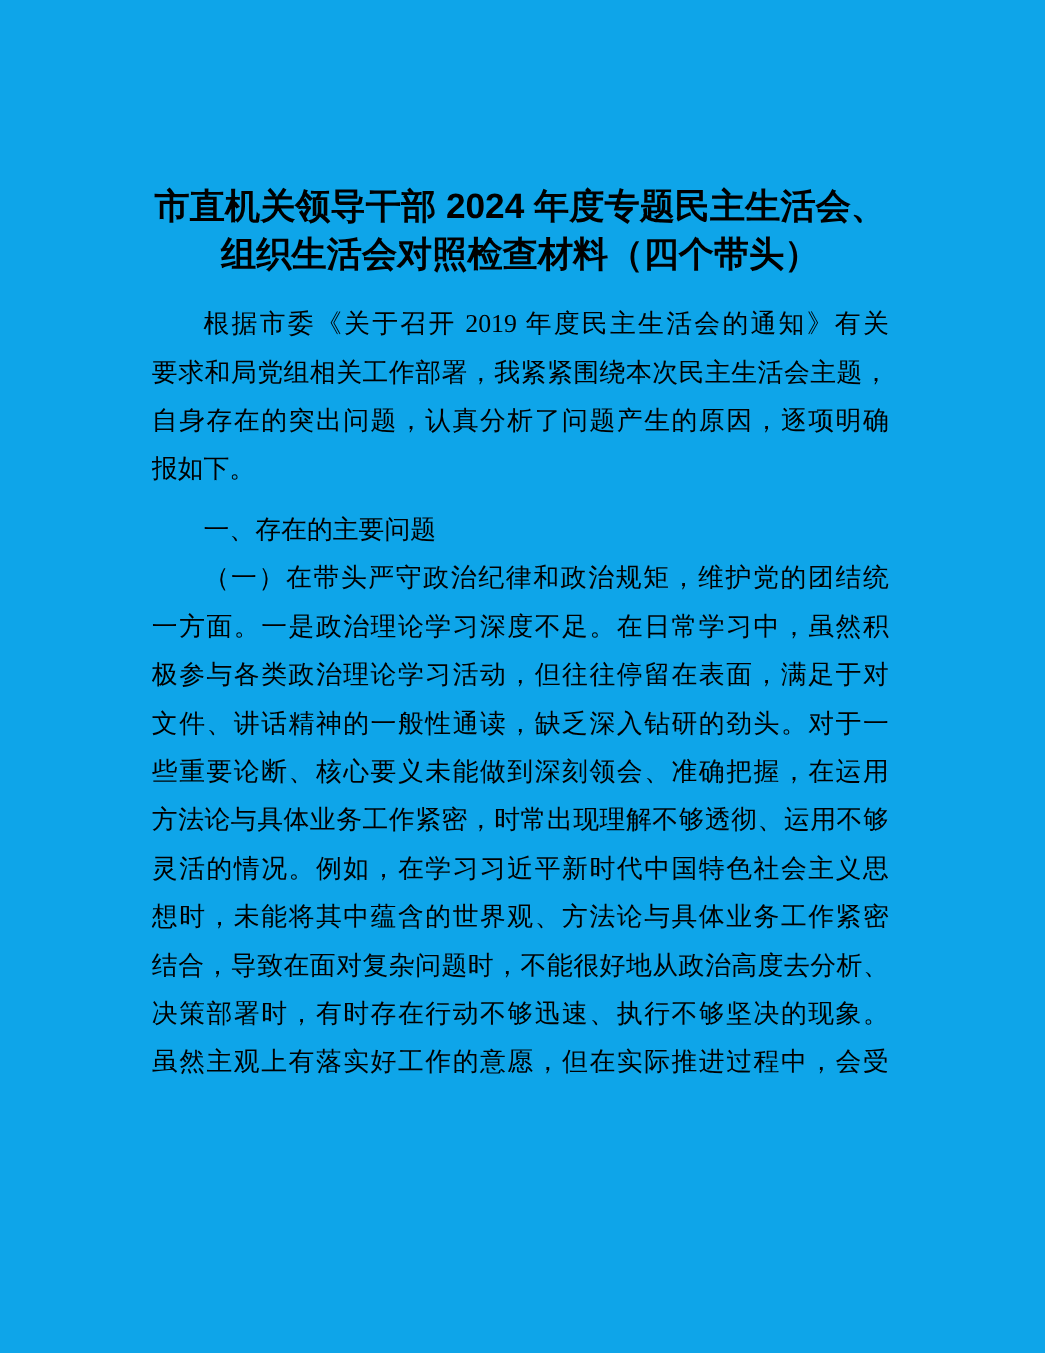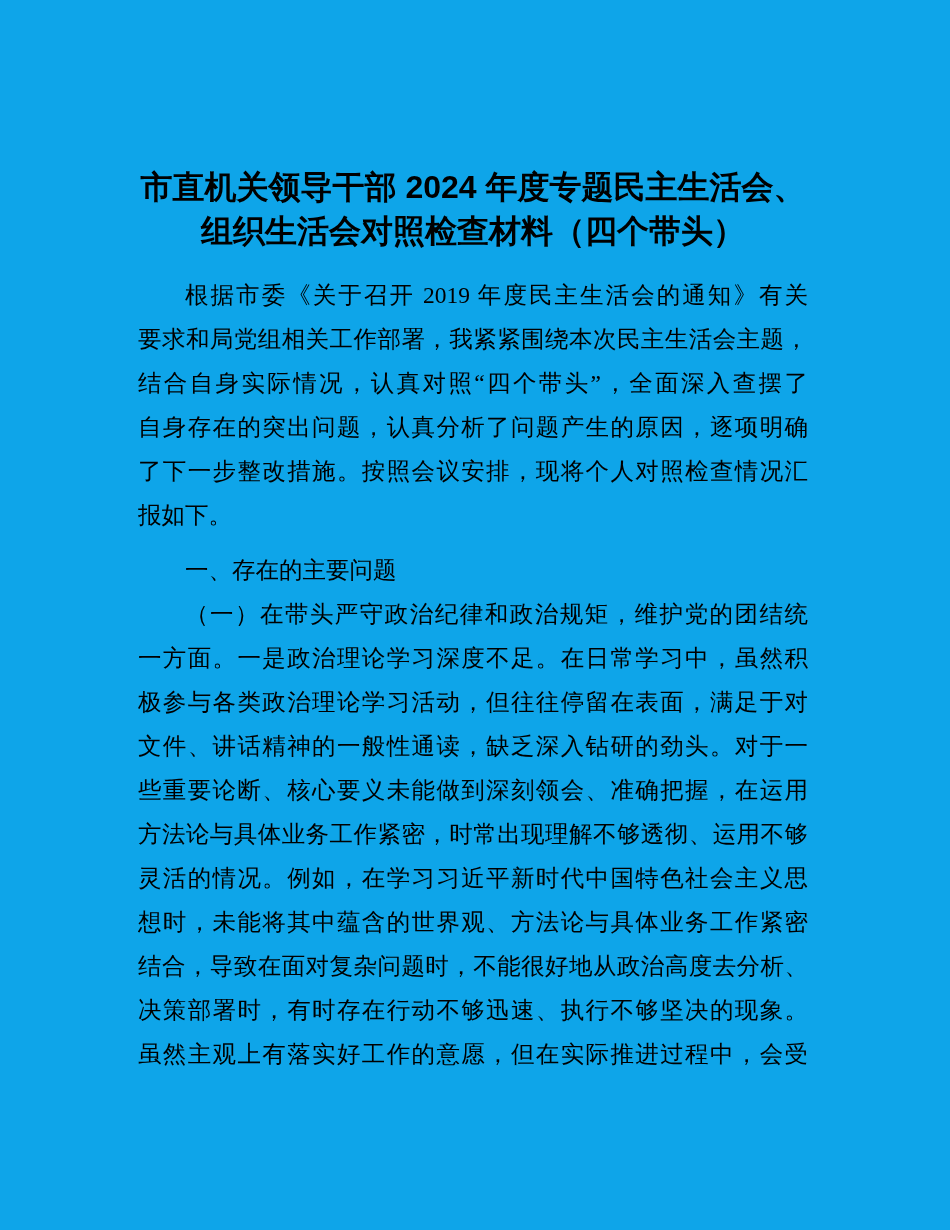--- a/index.html
+++ b/index.html
@@ -67,23 +67,21 @@
   <div class="content">
 
     <div class="doc-title">
       <div class="title-line">市直机关领导干部 2024 年度专题民主生活会、</div>
       <div class="title-line">组织生活会对照检查材料（四个带头）</div>
     </div>
 
     <div class="para">
       <div class="body-line indent">根据市委《关于召开 2019 年度民主生活会的通知》有关</div>
       <div class="body-line">要求和局党组相关工作部署，我紧紧围绕本次民主生活会主题，</div>
-      <div class="body-line">结合自身实际情况，认真对照“四个带头”，全面深入查摆了</div>
       <div class="body-line">自身存在的突出问题，认真分析了问题产生的原因，逐项明确</div>
-      <div class="body-line">了下一步整改措施。按照会议安排，现将个人对照检查情况汇</div>
       <div class="body-line para-end">报如下。</div>
     </div>
 
     <div class="section-heading">一、存在的主要问题</div>
 
     <div class="para">
       <div class="body-line indent">（一）在带头严守政治纪律和政治规矩，维护党的团结统</div>
       <div class="body-line">一方面。一是政治理论学习深度不足。在日常学习中，虽然积</div>
       <div class="body-line">极参与各类政治理论学习活动，但往往停留在表面，满足于对</div>
       <div class="body-line">文件、讲话精神的一般性通读，缺乏深入钻研的劲头。对于一</div>

